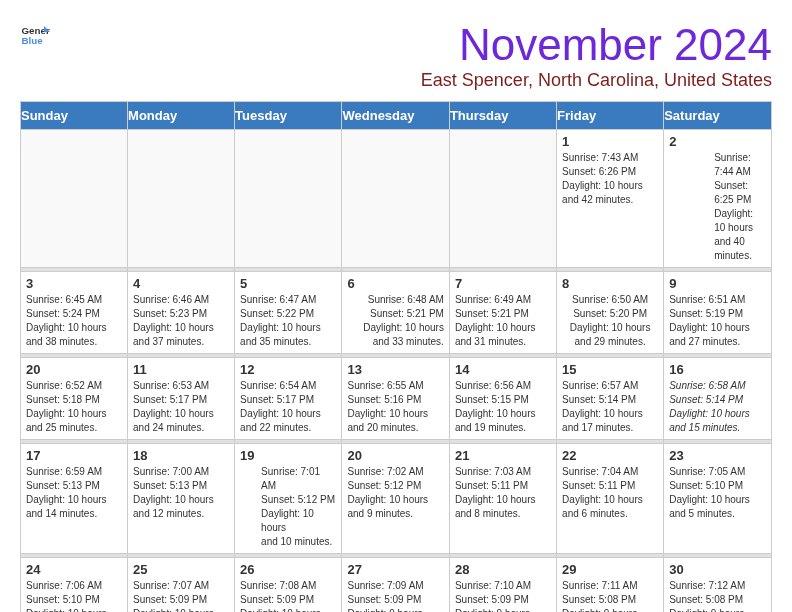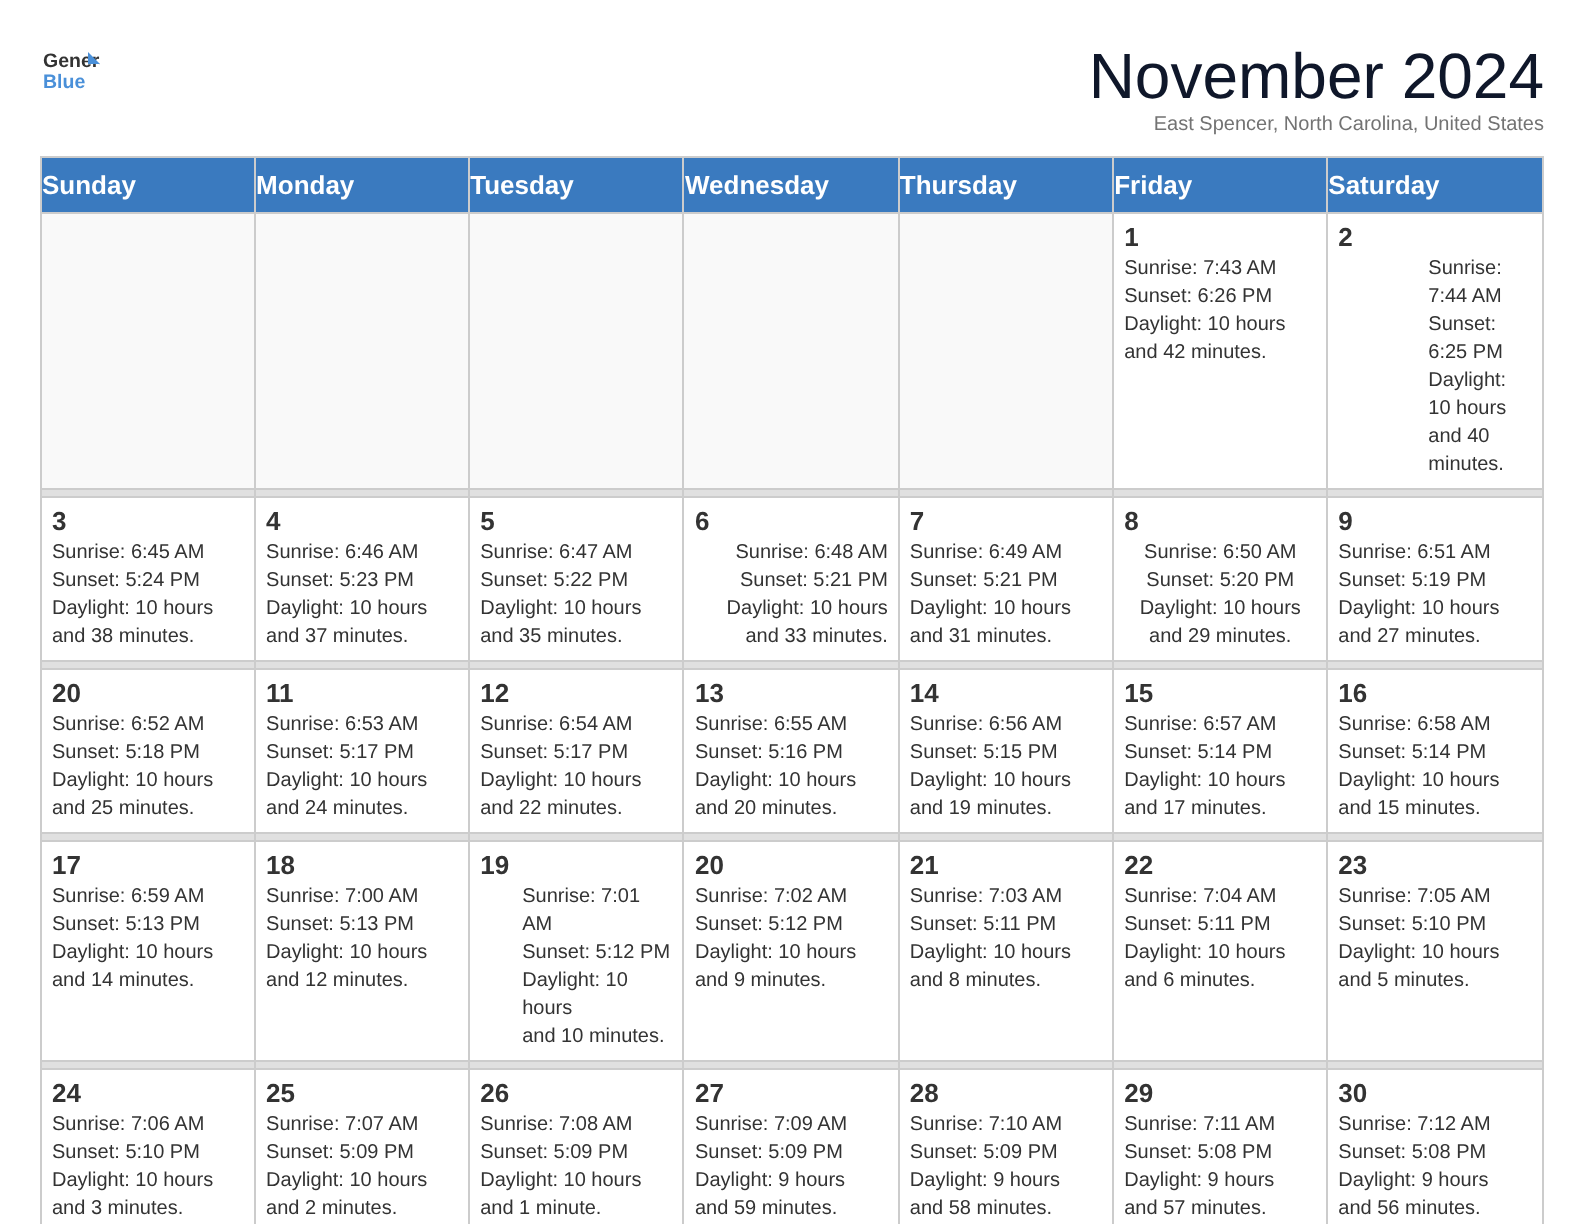--- a/index.html
+++ b/index.html
@@ -22,27 +22,27 @@
       gap: 4px;
     }
     .logo-icon {
       width: 30px;
       height: 30px;
     }
     .title-area {
       text-align: right;
     }
     .month-title {
-      font-size: 32px;
+      font-size: 44px;
       font-weight: normal;
-      color: #0f172a;
+      color: #6d28d9;
     }
     .location-title {
-      font-size: 10px;
-      color: #737373;
+      font-size: 18px;
+      color: #7f1d1d;
     }
     .calendar {
       width: 100%;
       border-collapse: collapse;
       border: 1px solid #ccc;
     }
     .calendar thead tr th {
       background-color: #3a7abf;
       color: #fff;
       font-size: 13px;
@@ -243,21 +243,21 @@
         </td>
         <td>
           <span class="day-number">15</span>
           <div class="day-info" style="white-space: pre-line;">Sunrise: 6:57 AM
 Sunset: 5:14 PM
 Daylight: 10 hours
 and 17 minutes.</div>
         </td>
         <td>
           <span class="day-number">16</span>
-          <div class="day-info" style="white-space: pre-line;">Sunrise: 6:58 AM
+          <div class="day-info" style="white-space: pre-line; font-style: italic;">Sunrise: 6:58 AM
 Sunset: 5:14 PM
 Daylight: 10 hours
 and 15 minutes.</div>
         </td>
       </tr>
       <tr class="spacer-row">
         <td></td>
         <td></td>
         <td></td>
         <td></td>

